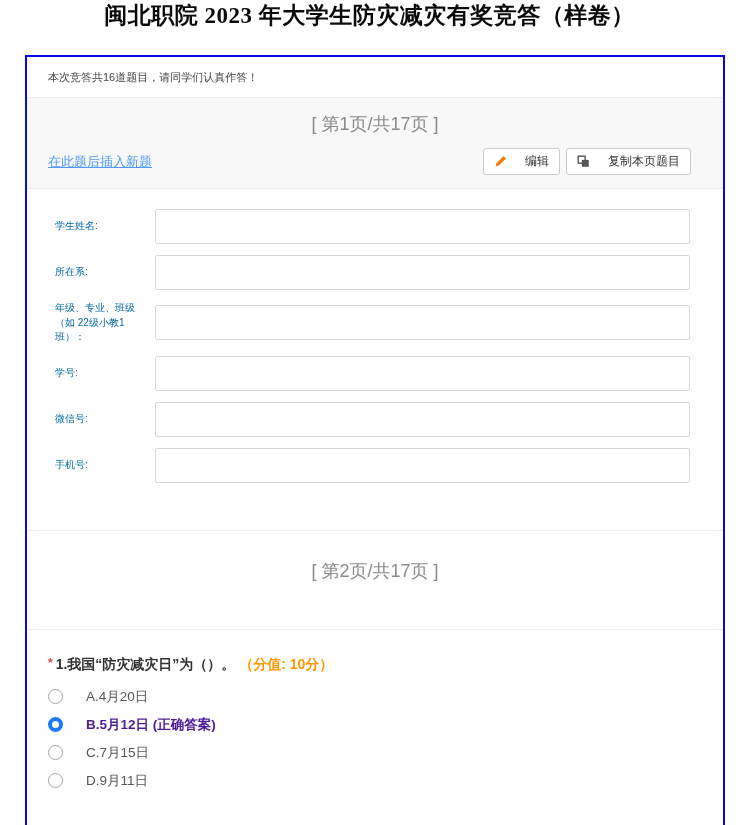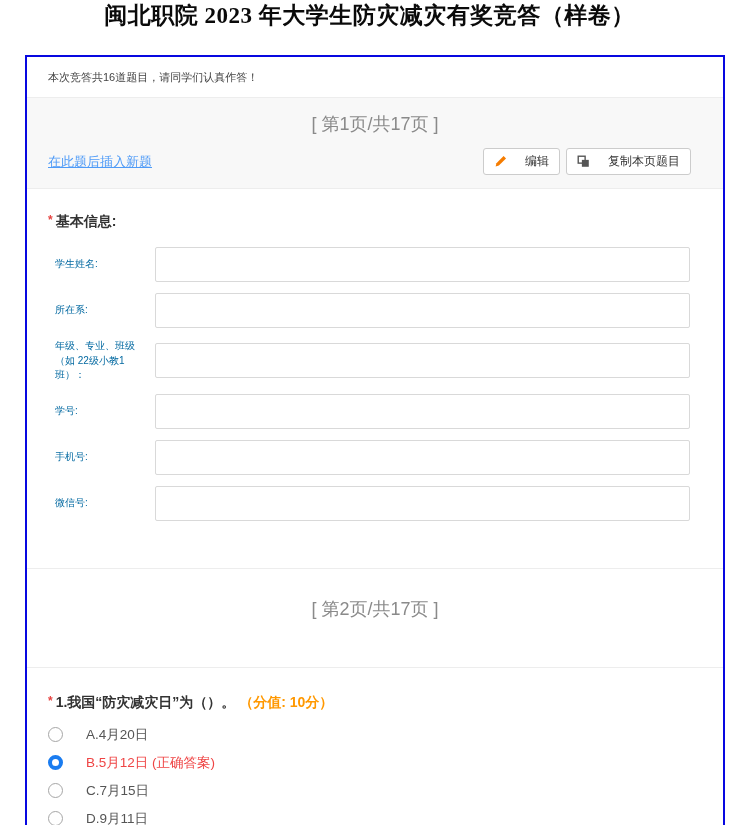--- a/index.html
+++ b/index.html
@@ -144,21 +144,21 @@
     width: 15px; height: 15px;
     border: 1px solid #a6a6a6;
     border-radius: 50%;
     background: #fff;
     flex: 0 0 15px;
   }
   .radio.selected {
     border: 4.5px solid #1a7cf0;
   }
   .option-label { font-size: 13.5px; color: #555; }
-  .option-row.correct .option-label { color: #ef4444; }
+  .option-row.correct .option-label { color: #4c1d95; font-weight: bold; }
 </style>
 </head>
 <body>
 
 <div class="page-title">闽北职院 2023 年大学生防灾减灾有奖竞答（样卷）</div>
 
 <div class="survey-box">
 
   <div class="intro-row">本次竞答共16道题目，请同学们认真作答！</div>
 
@@ -182,23 +182,20 @@
                 <rect x="6" y="6" width="8.5" height="8.5" fill="#555"></rect>
               </svg>
           </span>
           <span>复制本页题目</span>
         </button>
       </div>
     </div>
   </div>
 
   <div class="form-section">
-    <div class="section-title">
-      <span class="req">*</span><span>基本信息:</span>
-    </div>
 
     <div class="field-row">
       <div class="field-label">学生姓名:</div>
       <input class="field-input" type="text" style="">
     </div>
 
     <div class="field-row">
       <div class="field-label">所在系:</div>
       <input class="field-input" type="text" style="">
     </div>
@@ -207,26 +204,26 @@
       <div class="field-label">年级、专业、班级（如 22级小教1班）：</div>
       <input class="field-input" type="text" style="">
     </div>
 
     <div class="field-row">
       <div class="field-label">学号:</div>
       <input class="field-input" type="text" style="">
     </div>
 
     <div class="field-row">
+      <div class="field-label">微信号:</div>
+      <input class="field-input" type="text" style="">
+    </div>
+
+    <div class="field-row">
       <div class="field-label">手机号:</div>
-      <input class="field-input" type="text" style="">
-    </div>
-
-    <div class="field-row">
-      <div class="field-label">微信号:</div>
       <input class="field-input" type="text" style="">
     </div>
   </div>
 
   <div class="page2-block" style="border-top:1px solid #ededed;">
     <div class="page-indicator">[ 第2页/共17页 ]</div>
   </div>
 
   <div class="question-section">
     <div class="q-title">

